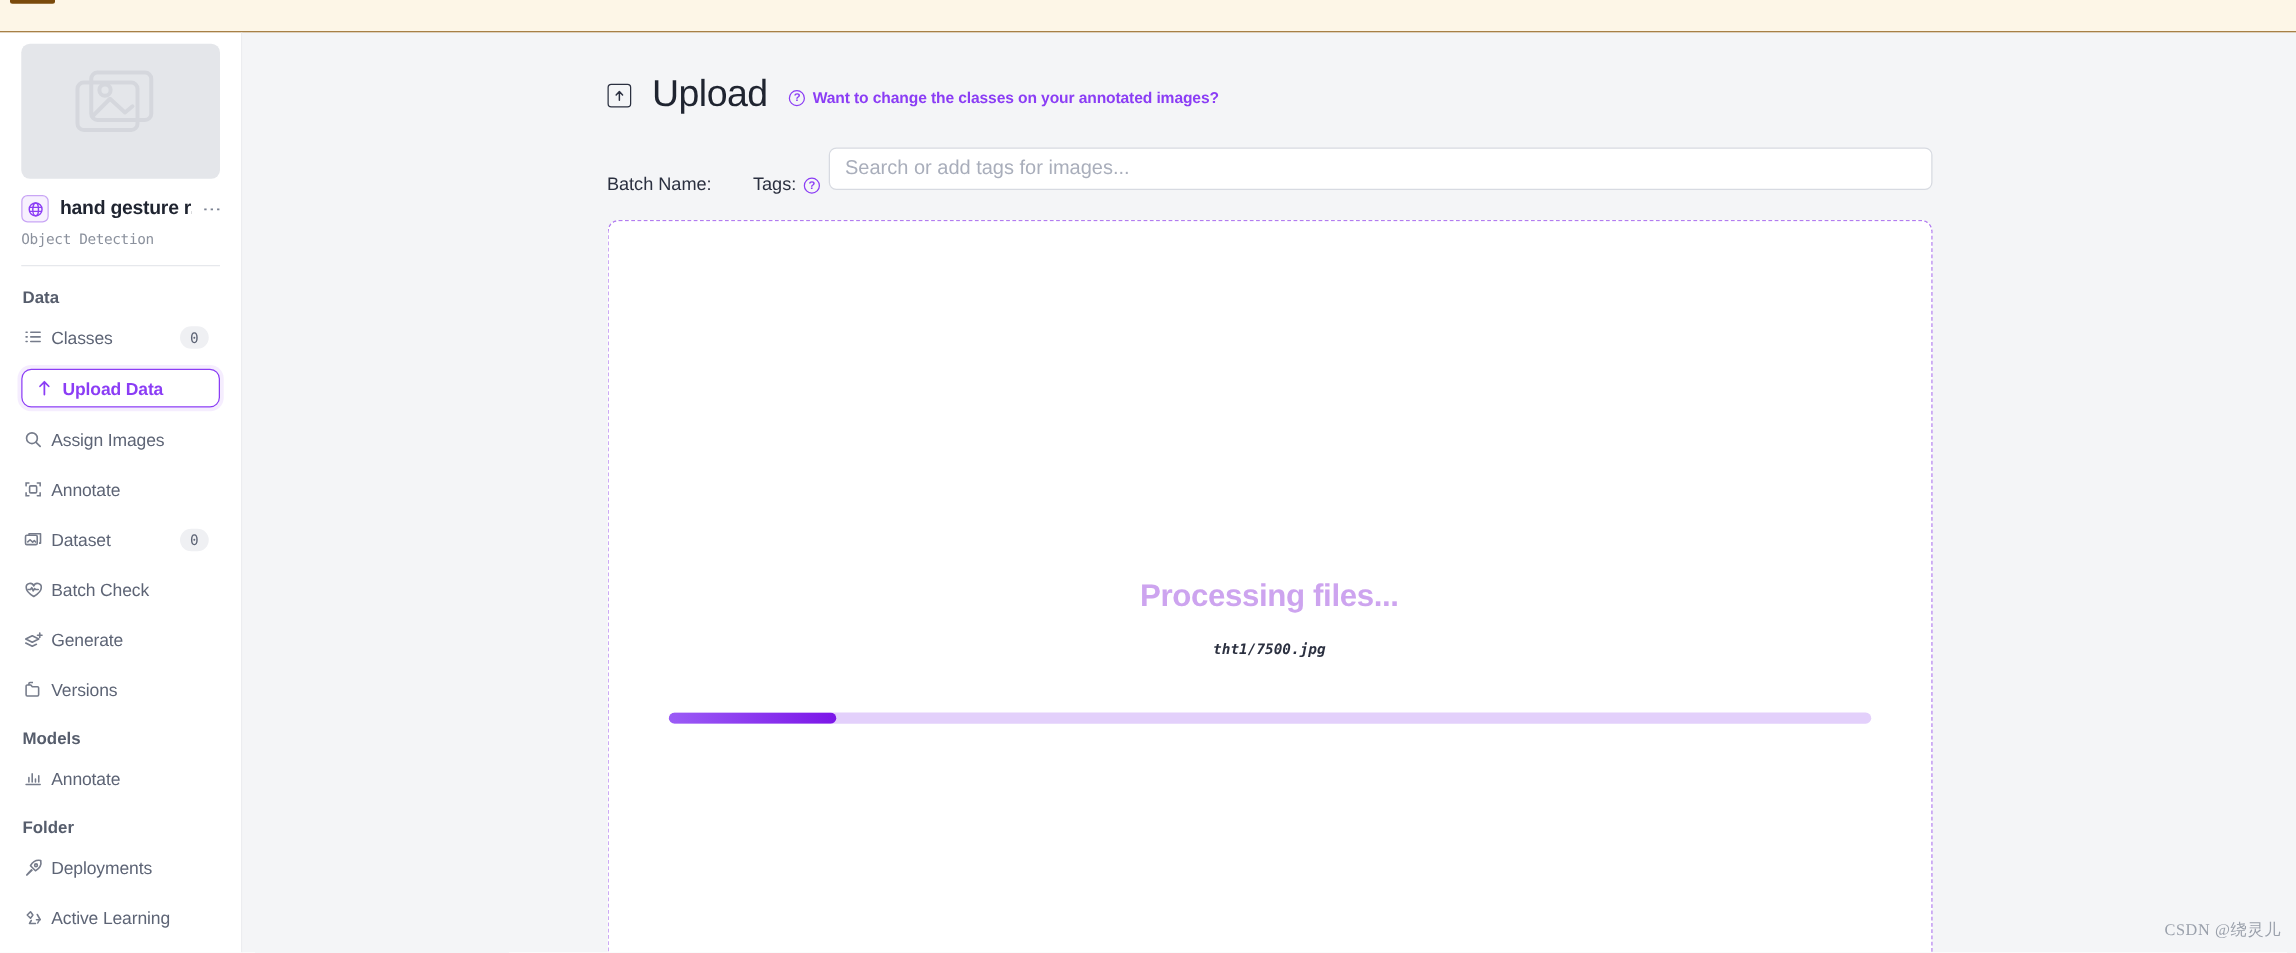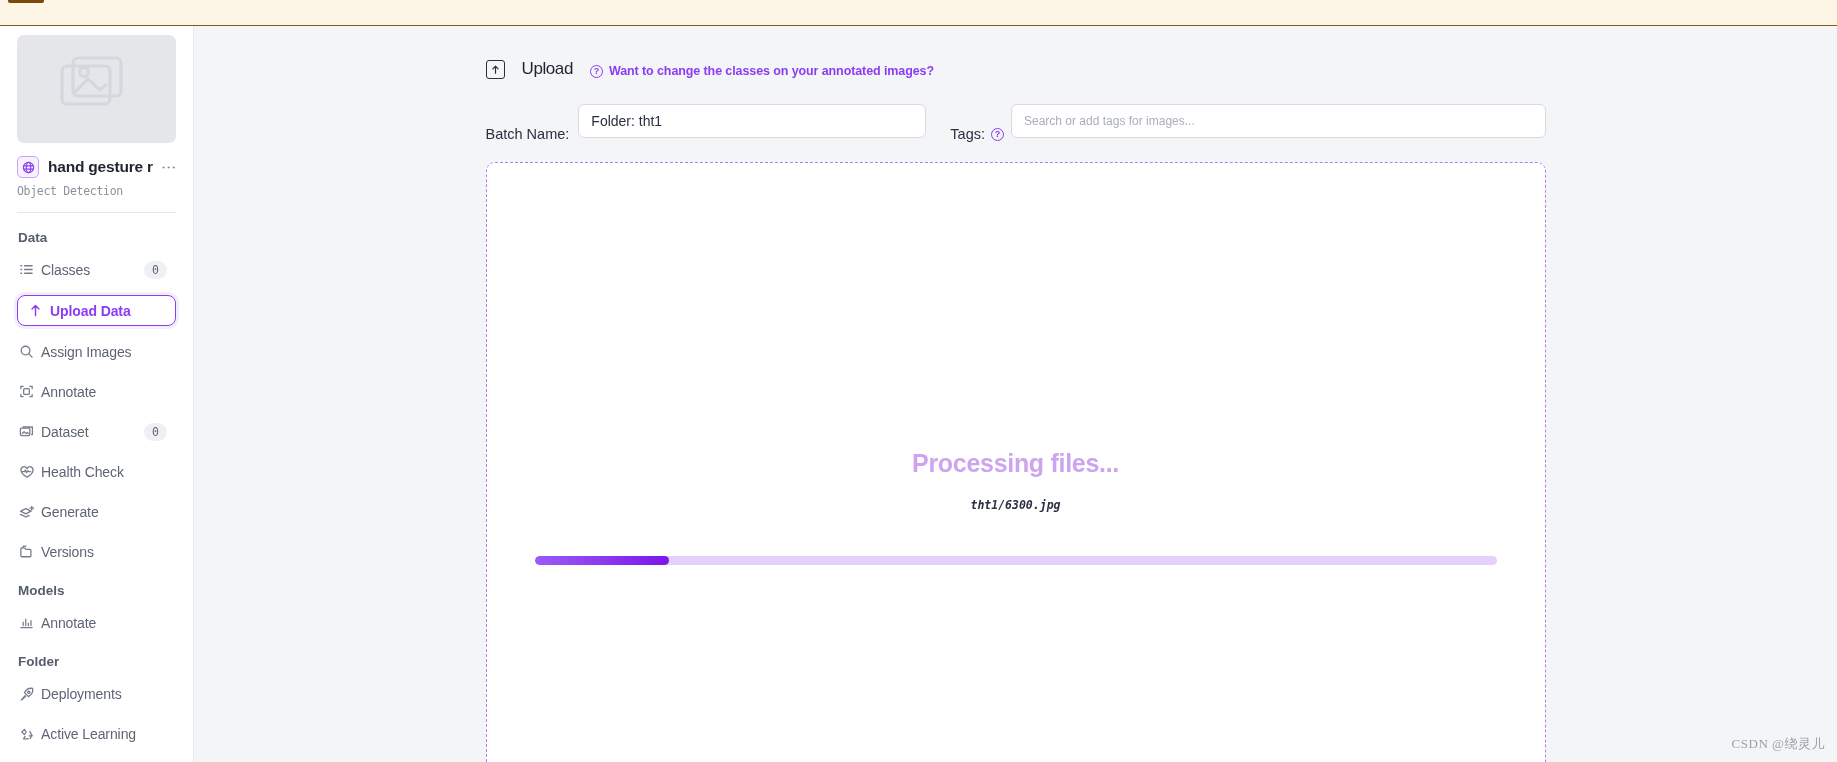--- a/index.html
+++ b/index.html
@@ -114,21 +114,21 @@
   }
   .main-inner { width: 1060px; margin: 0 auto; padding-top: 33px; }
 
   .page-head { display: flex; align-items: center; gap: 17px; }
   .up-icon {
     width: 19px; height: 19px; flex: none;
     border: 1.6px solid #2b3040; border-radius: 3px;
     display: flex; align-items: center; justify-content: center;
     color: #2b3040;
   }
-  .page-title { font-size: 17px; color: #1f2430; font-weight: 400; letter-spacing: -0.4px; }
+  .page-title { font-size: 30px; color: #1f2430; font-weight: 400; letter-spacing: -0.4px; }
   .hint-link {
     display: flex; align-items: center; gap: 6px;
     color: #8b3df5; font-size: 12.5px; font-weight: 700;
     cursor: pointer; margin-top: 4px; letter-spacing: -0.1px;
   }
   .hint-q {
     width: 13px; height: 13px; flex: none;
     border: 1.3px solid #8b3df5; border-radius: 50%;
     font-size: 9px; font-weight: 700; line-height: 11px;
     text-align: center;
@@ -149,21 +149,21 @@
   .tag-q {
     width: 13px; height: 13px;
     border: 1.3px solid #8b3df5; border-radius: 50%;
     color: #8b3df5; font-size: 9px; font-weight: 700;
     line-height: 11px; text-align: center;
   }
   .tags-input {
     height: 34px; flex: 1 1 auto;
     border: 1px solid #d7dae1; border-radius: 6px;
     background: #ffffff; padding: 0 12px;
-    font-size: 12px; color: #2b3040;
+    font-size: 16px; color: #2b3040;
     font-family: "Liberation Sans", sans-serif; outline: none;
   }
   .tags-input::placeholder { color: #a9aebb; }
 
   .dropzone {
     margin-top: 20px;
     border: 1.6px dashed #b27cf0;
     border-radius: 9px;
     background: #ffffff;
     height: 610px;
@@ -293,21 +293,21 @@
         <span class="count-pill">0</span>
       </div>
 
       <div class="nav-item">
         <span class="ic">
           <svg width="16" height="16" viewBox="0 0 16 16" fill="none" stroke="currentColor" stroke-width="1.3" stroke-linecap="round" stroke-linejoin="round">
             <path d="M8 13.2S2 9.6 2 6.2A3.1 3.1 0 0 1 8 4.8a3.1 3.1 0 0 1 6 1.4c0 3.4-6 7-6 7z"></path>
             <path d="M3.4 7.6h2l1-1.5 1.2 2.6 1.1-1.9.8.8h2.1"></path>
           </svg>
         </span>
-        <span class="lbl">Health Check</span>
+        <span class="lbl">Batch Check</span>
       </div>
 
       <div class="nav-item">
         <span class="ic">
           <svg width="16" height="16" viewBox="0 0 16 16" fill="none" stroke="currentColor" stroke-width="1.3" stroke-linecap="round" stroke-linejoin="round">
             <path d="M1.6 7.2l5.2-2.6 5.2 2.6-5.2 2.6z"></path>
             <path d="M1.6 10.4l5.2 2.6 3.3-1.6"></path>
             <path d="M12.8 2.4v3.6M11 4.2h3.6"></path>
           </svg>
         </span>
@@ -374,32 +374,31 @@
           </span>
           <span class="page-title">Upload</span>
           <span class="hint-link">
             <span class="hint-q">?</span>
             <span>Want to change the classes on your annotated images?</span>
           </span>
         </div>
 
         <div class="form-row">
           <span class="fld-label batch-label">Batch Name:</span>
-          <input class="txt-input" value="Folder: tht1" style="">
           <span class="fld-label tags-label">
             <span>Tags:</span>
             <span class="tag-q">?</span>
           </span>
           <input class="tags-input" placeholder="Search or add tags for images..." style="">
         </div>
 
         <div class="dropzone">
           <div class="dz-center">
             <div class="dz-title">Processing files...</div>
-            <div class="dz-file">tht1/6300.jpg</div>
+            <div class="dz-file">tht1/7500.jpg</div>
           </div>
           <div class="progress-track">
             <div class="progress-fill" style="width: 14%;"></div>
           </div>
         </div>
 
       </div>
 
       <div class="watermark">CSDN @绕灵儿</div>
     </div>

